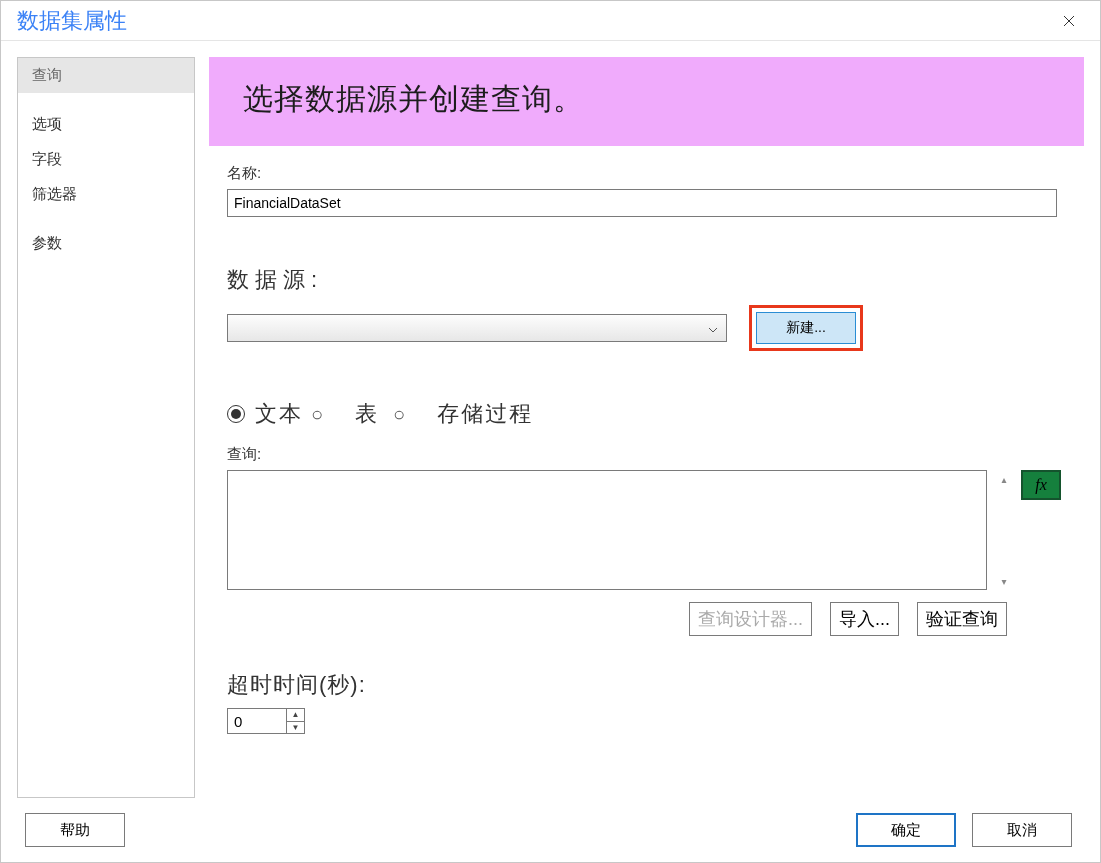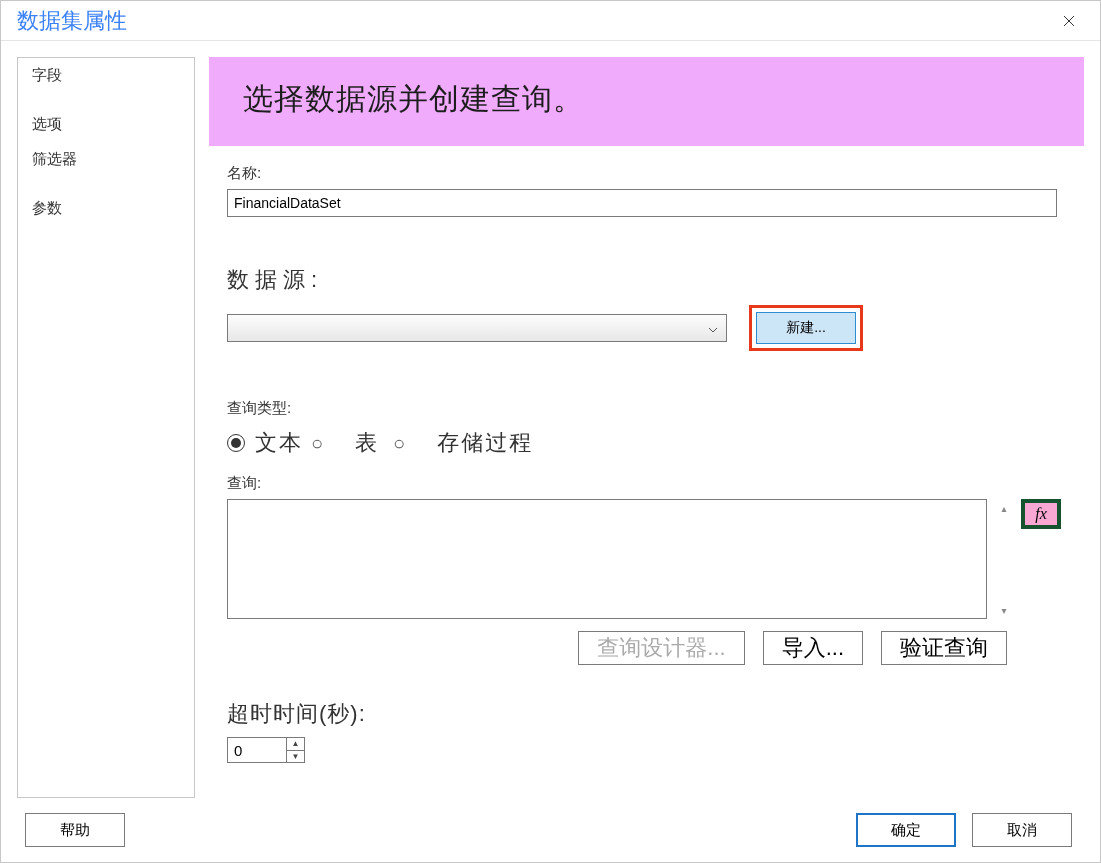--- a/index.html
+++ b/index.html
@@ -33,23 +33,23 @@
 .radio-row { display: flex; align-items: center; font-size: 22px; color: #333; gap: 8px; }
 .radio-dot { width: 18px; height: 18px; border: 1px solid #333; border-radius: 50%; display: inline-flex; align-items: center; justify-content: center; margin-right: 2px; }
 .radio-dot.fill::after { content: ""; width: 10px; height: 10px; background: #333; border-radius: 50%; display: block; }
 .radio-o { font-size: 20px; letter-spacing: 2px; color: #555; }
 .radio-lbl { letter-spacing: 2px; }
 .query-section { margin-top: 16px; }
 .query-row { display: flex; gap: 8px; align-items: flex-start; }
 .query-text { width: 760px; height: 120px; border: 1px solid #7a7a7a; resize: none; font-family: inherit; padding: 4px; }
 .scroll-stub { width: 18px; height: 120px; border-left: 0; display: flex; flex-direction: column; justify-content: space-between; }
 .scroll-arrow { width: 18px; height: 18px; display: flex; align-items: center; justify-content: center; color: #888; font-size: 10px; }
-.fx-button { width: 40px; height: 30px; border: 4px solid #14532d; background: #f9a8d4; font-style: italic; font-family: "Times New Roman", serif; font-size: 16px; cursor: pointer; }
+.fx-button { width: 40px; height: 30px; border: 2px solid #14532d; background: #15803d; font-style: italic; font-family: "Times New Roman", serif; font-size: 16px; cursor: pointer; }
 .query-buttons-row { display: flex; gap: 18px; justify-content: flex-end; width: 780px; margin-top: 12px; }
-.std-button { height: 34px; padding: 0 18px; border: 1px solid #7a7a7a; background: #fff; font-size: 22px; font-family: inherit; cursor: pointer; }
+.std-button { height: 34px; padding: 0 8px; border: 1px solid #7a7a7a; background: #fff; font-size: 18px; font-family: inherit; cursor: pointer; }
 .std-button.disabled { color: #aaa; cursor: default; }
 .timeout-section { margin-top: 34px; }
 .timeout-label { font-size: 22px; color: #333; letter-spacing: 1px; margin-bottom: 8px; }
 .spinner { display: inline-flex; align-items: stretch; border: 1px solid #7a7a7a; height: 26px; }
 .spinner input { width: 58px; border: none; padding: 0 6px; font-size: 15px; font-family: inherit; }
 .spinner .spin-btns { width: 18px; display: flex; flex-direction: column; border-left: 1px solid #7a7a7a; }
 .spinner .spin-btns div { flex: 1; display: flex; align-items: center; justify-content: center; font-size: 8px; cursor: pointer; color: #444; }
 .spinner .spin-btns div:first-child { border-bottom: 1px solid #7a7a7a; }
 .footer { height: 64px; display: flex; align-items: center; padding: 0 28px 0 24px; gap: 16px; }
 .footer .spacer { flex: 1; }
@@ -65,22 +65,23 @@
     <div class="close-btn">
       <svg viewBox="0 0 12 12">
           <line x1="1" y1="1" x2="11" y2="11" stroke="#333" stroke-width="1"></line>
           <line x1="11" y1="1" x2="1" y2="11" stroke="#333" stroke-width="1"></line>
         </svg>
     </div>
   </div>
 
   <div class="body-area">
     <div class="sidebar">
+      <div class="sidebar-item active"><span>查询</span></div>
+      <div class="sidebar-item" style="margin-top:14px;"><span>选项</span></div>
       <div class="sidebar-item"><span>字段</span></div>
-      <div class="sidebar-item" style="margin-top:14px;"><span>选项</span></div>
       <div class="sidebar-item"><span>筛选器</span></div>
       <div class="sidebar-item" style="margin-top:14px;"><span>参数</span></div>
     </div>
 
     <div class="main">
       <div class="main-header">
         <h1>
           <span>选择</span><span class="em">数据源并创</span><span>建查询。</span>
         </h1>
       </div>
@@ -100,21 +101,20 @@
                     <polyline points="1,1 5,5 9,1" fill="none" stroke="#555" stroke-width="1"></polyline>
                   </svg></span>
             </div>
             <div class="new-button-wrap">
               <button class="new-button"><span>新建...</span></button>
             </div>
           </div>
         </div>
 
         <div class="qt-section">
-          <div class="qt-label">查询类型:</div>
           <div class="radio-row">
             <span class="radio-dot fill"></span>
             <span class="radio-lbl">文本</span>
             <span class="radio-o">○</span>
             <span style="width:14px;"></span>
             <span class="radio-lbl">表</span>
             <span class="radio-o" style="margin-left:6px;">○</span>
             <span style="width:14px;"></span>
             <span class="radio-lbl">存储过程</span>
           </div>

